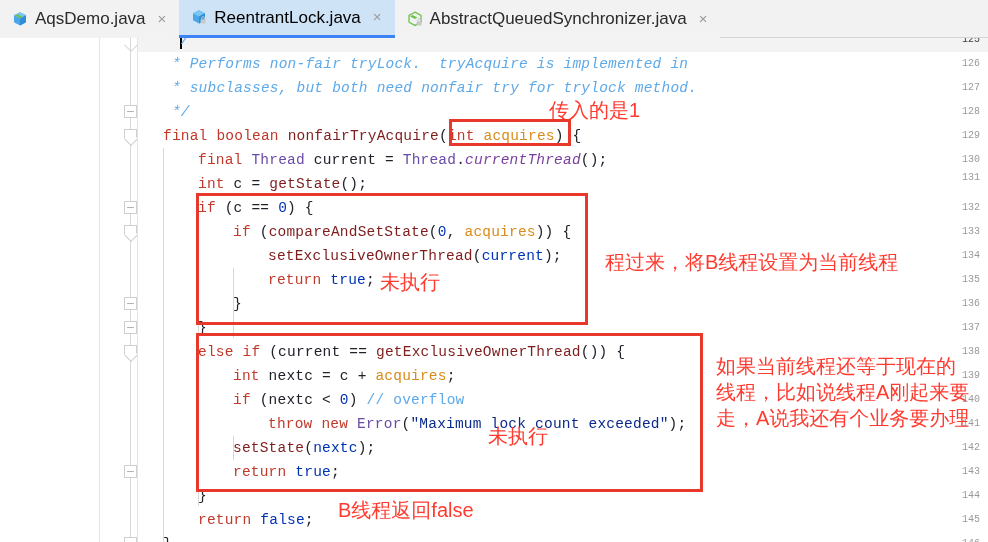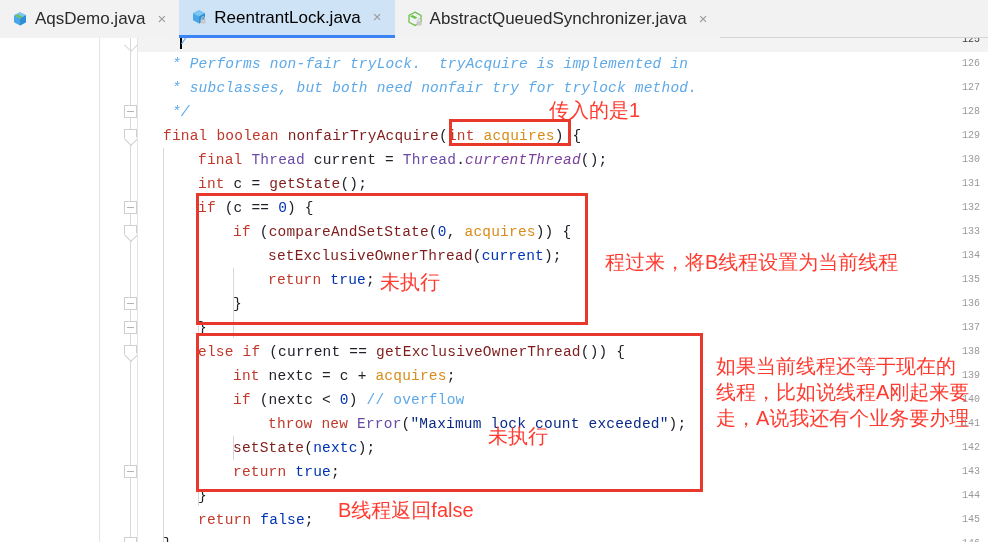--- a/index.html
+++ b/index.html
@@ -274,21 +274,21 @@
   <div class="gutter-fold"></div>
   <div class="gutter-divider" style="left:99px;"></div>
   <div class="gutter-divider" style="left:137px;"></div>
 
   <div class="lineno cur" style="top:-10px;">125</div>
   <div class="lineno" style="top:14px;">126</div>
   <div class="lineno" style="top:38px;">127</div>
   <div class="lineno" style="top:62px;">128</div>
   <div class="lineno" style="top:86px;">129</div>
   <div class="lineno" style="top:110px;margin-left:48px;">130</div>
-  <div class="lineno" style="top:134px;margin-left:16px;">131</div>
+  <div class="lineno" style="top:128px;margin-left:16px;">131</div>
   <div class="lineno" style="top:158px;">132</div>
   <div class="lineno" style="top:182px;">133</div>
   <div class="lineno" style="top:206px;">134</div>
   <div class="lineno" style="top:230px;">135</div>
   <div class="lineno" style="top:254px;">136</div>
   <div class="lineno" style="top:278px;">137</div>
   <div class="lineno" style="top:302px;">138</div>
   <div class="lineno" style="top:326px;">139</div>
   <div class="lineno" style="top:350px;">140</div>
   <div class="lineno" style="top:374px;">141</div>

